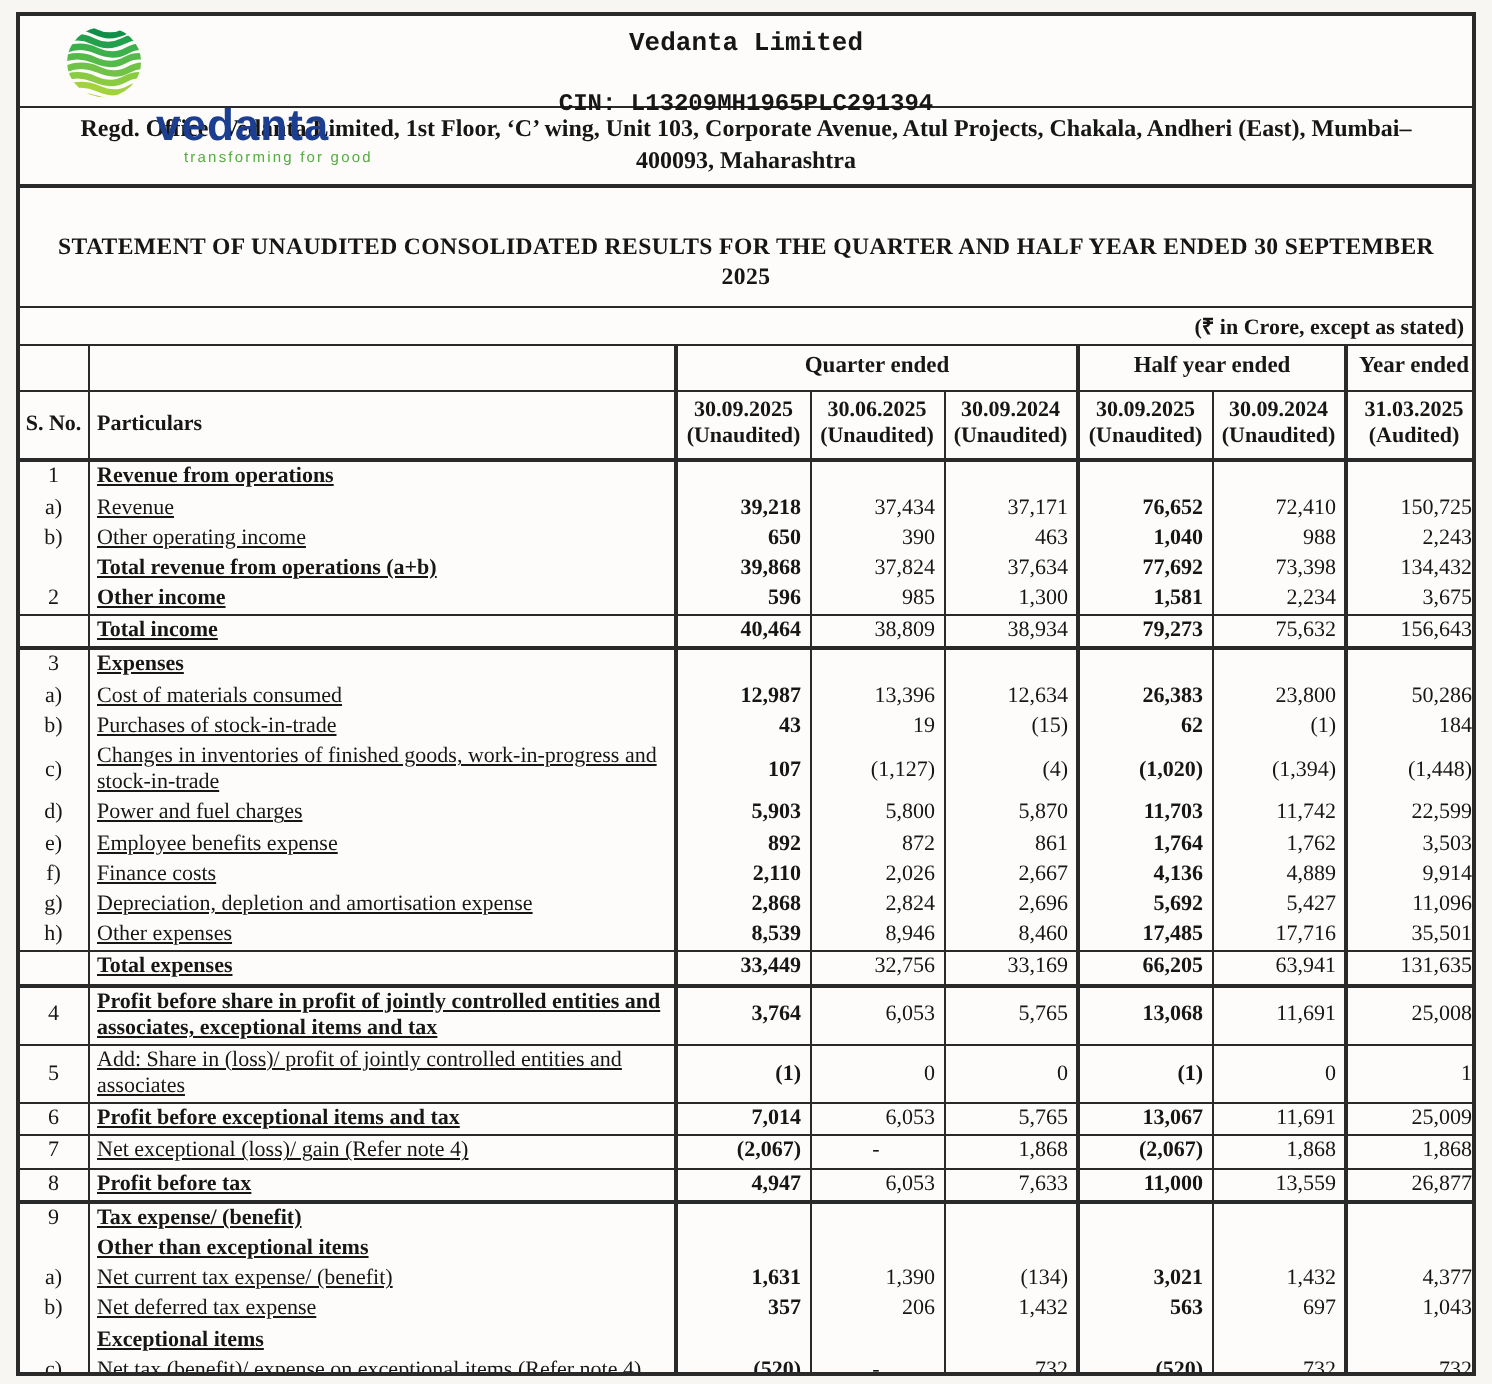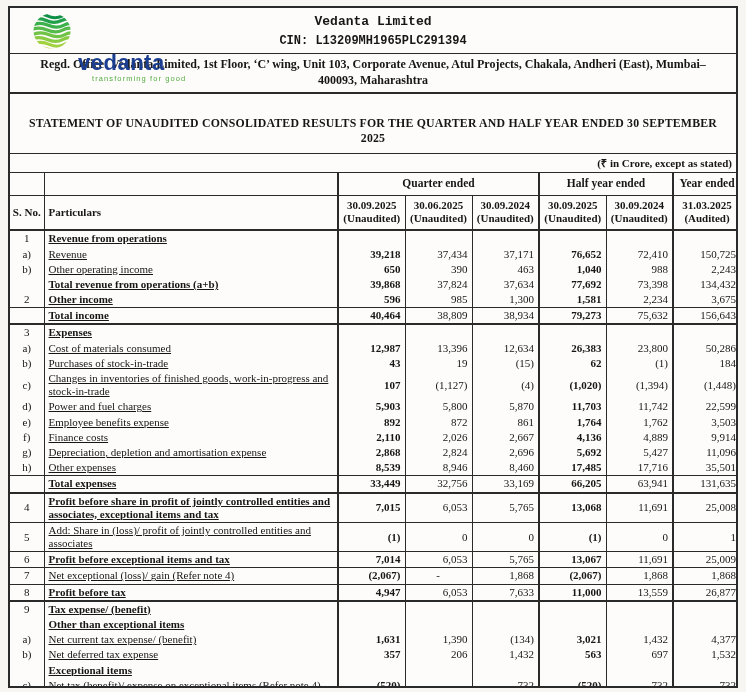--- a/index.html
+++ b/index.html
@@ -12,21 +12,21 @@
   .masthead { position:relative; height:46px; border-bottom:1px solid #2a2a2a; }
   .logo { position:absolute; left:22px; top:4px; display:flex; align-items:flex-start; }
   .logo svg { display:block; }
   .brand-text { margin-left:4px; line-height:1;margin-top:40px; }
   .brand-name { font-family:"Liberation Sans", sans-serif; font-weight:bold;
                 font-size:22px; color:#1b3e91; letter-spacing:0.5px; }
   .brand-tagline { font-family:"Liberation Sans", sans-serif; font-size:7.5px;
                    color:#54ad40; letter-spacing:1.1px; margin-top:1px; margin-left:14px; }
   .mast-center { text-align:center; padding-top:6px;font-family:Liberation Mono, monospace; }
   .company-name { font-weight:bold; font-size:13px; }
-  .cin { font-weight:bold; font-size:12px; margin-top:5px; }
+  .cin { font-weight:bold; font-size:12px; margin-top:16px; }
 
   
   .regd { border-bottom:2px solid #2a2a2a; text-align:center; font-weight:bold;
           font-size:12px; padding:3px 28px 4px; line-height:1.3; }
 
   
   .statement { border-bottom:1px solid #2a2a2a; text-align:center; font-weight:bold;
                font-size:11.8px; padding:22px 10px 7px; letter-spacing:0.2px; }
 
   
@@ -308,21 +308,21 @@
           <td class="num vl2 b">33,449</td>
           <td class="num vl">32,756</td>
           <td class="num vl">33,169</td>
           <td class="num vl2 b">66,205</td>
           <td class="num vl">63,941</td>
           <td class="num vl2">131,635</td>
         </tr>
         <tr class="b1">
           <td class="sno">4</td>
           <td class="lbl vl b">Profit before share in profit of jointly controlled entities and associates, exceptional items and tax</td>
-          <td class="num vl2 b">7,015</td>
+          <td class="num vl2 b">3,764</td>
           <td class="num vl">6,053</td>
           <td class="num vl">5,765</td>
           <td class="num vl2 b">13,068</td>
           <td class="num vl">11,691</td>
           <td class="num vl2">25,008</td>
         </tr>
         <tr class="b1">
           <td class="sno">5</td>
           <td class="lbl vl">Add: Share in (loss)/ profit of jointly controlled entities and associates</td>
           <td class="num vl2 b">(1)</td>
@@ -393,21 +393,21 @@
           <td class="num vl2">4,377</td>
         </tr>
         <tr>
           <td class="sno">b)</td>
           <td class="lbl vl">Net deferred tax expense</td>
           <td class="num vl2 b">357</td>
           <td class="num vl">206</td>
           <td class="num vl">1,432</td>
           <td class="num vl2 b">563</td>
           <td class="num vl">697</td>
-          <td class="num vl2">1,532</td>
+          <td class="num vl2">1,043</td>
         </tr>
         <tr>
           <td class="sno"></td>
           <td class="lbl vl b">Exceptional items</td>
           <td class="num vl2 b"></td>
           <td class="num vl"></td>
           <td class="num vl"></td>
           <td class="num vl2 b"></td>
           <td class="num vl"></td>
           <td class="num vl2"></td>

